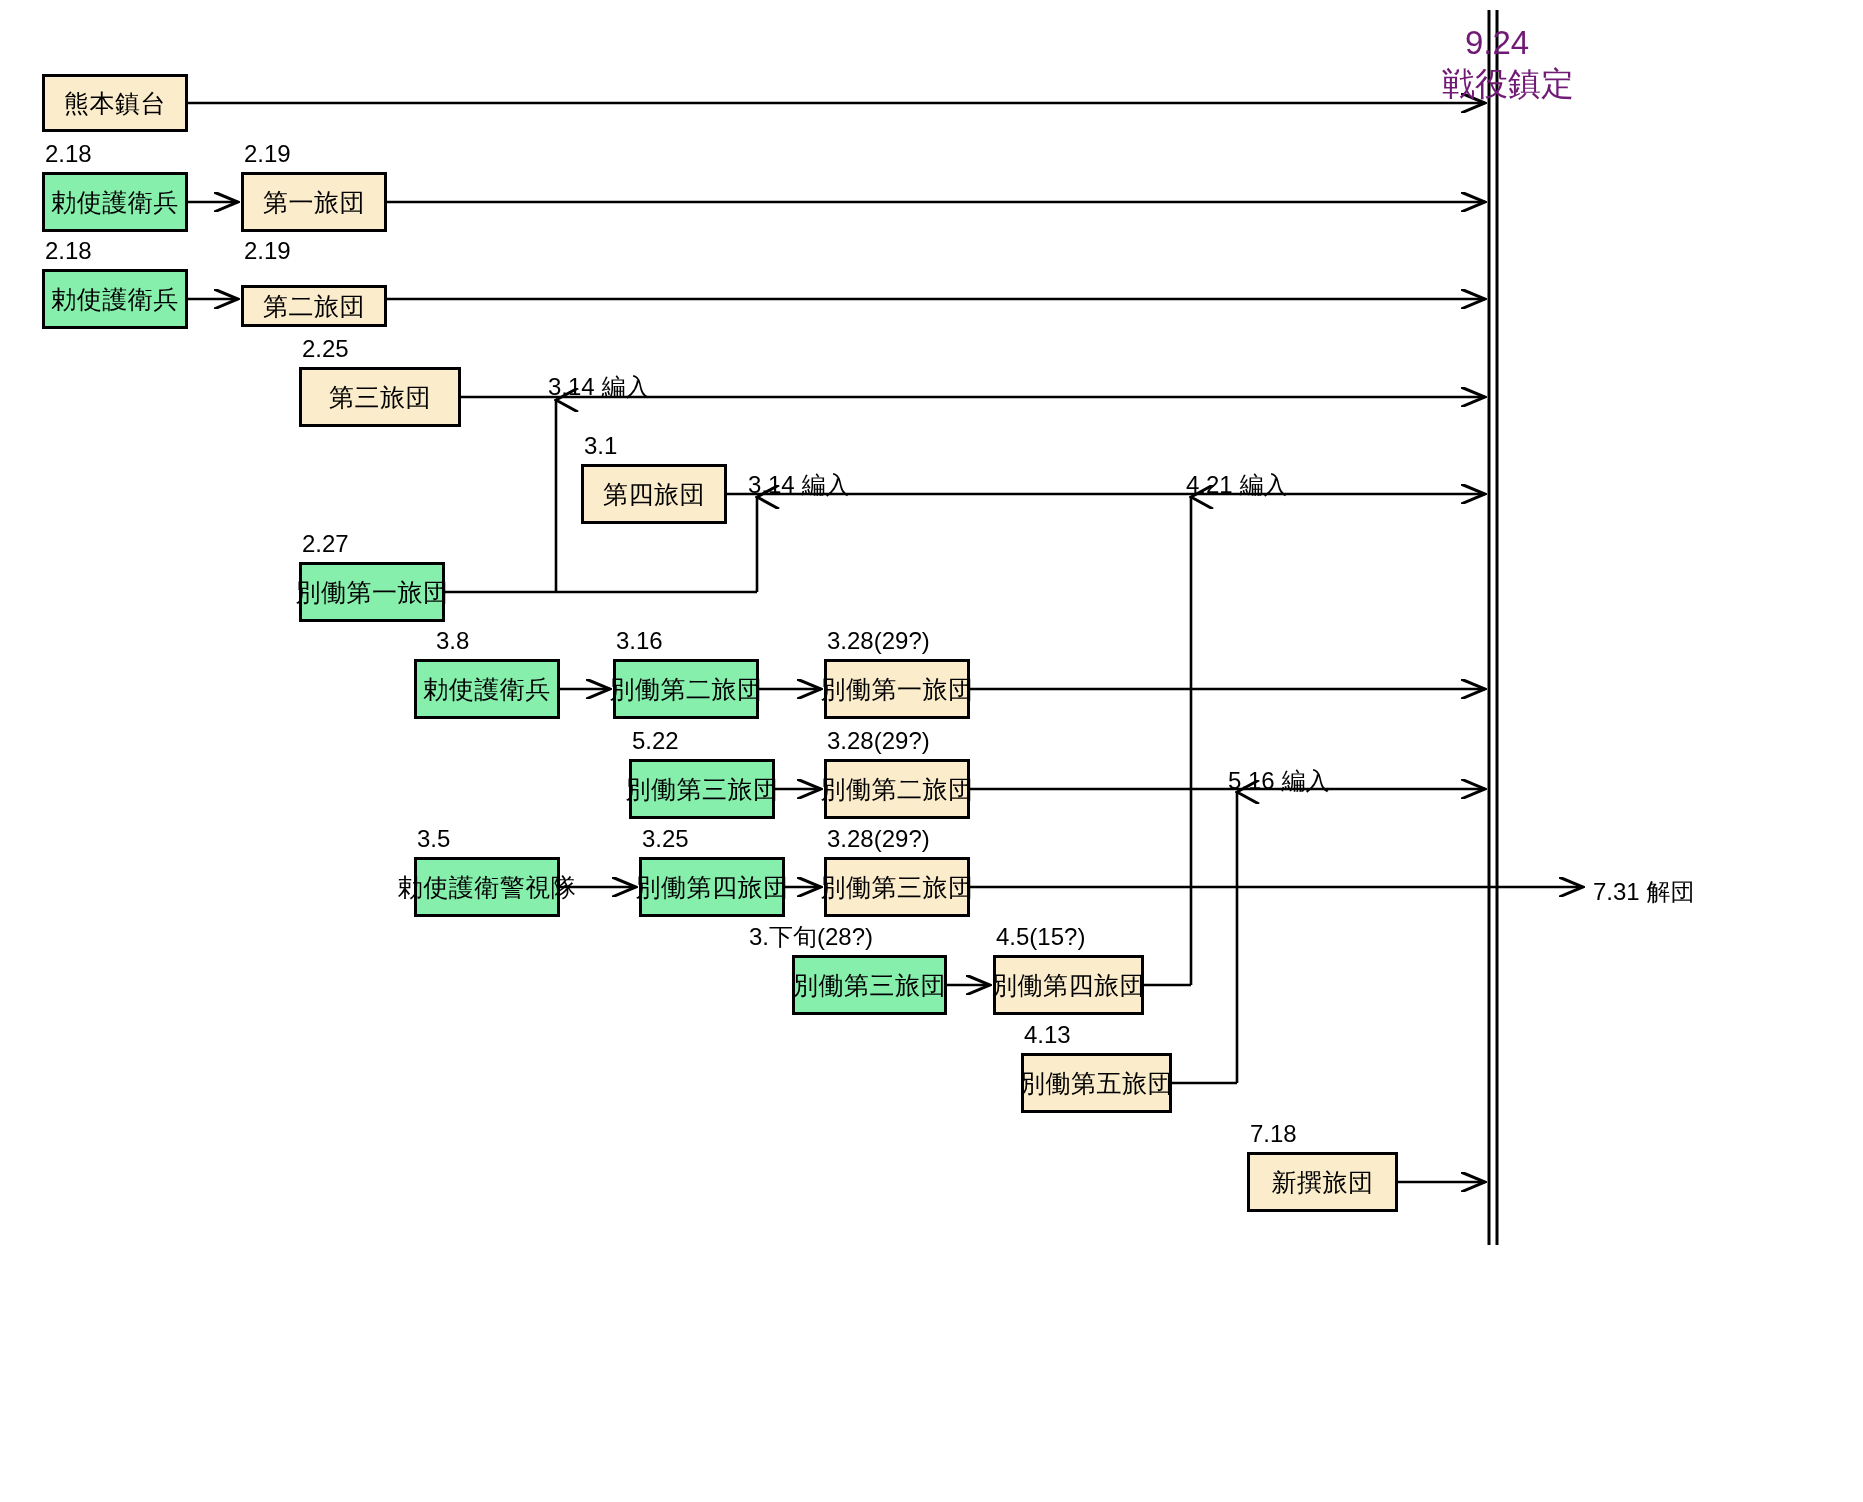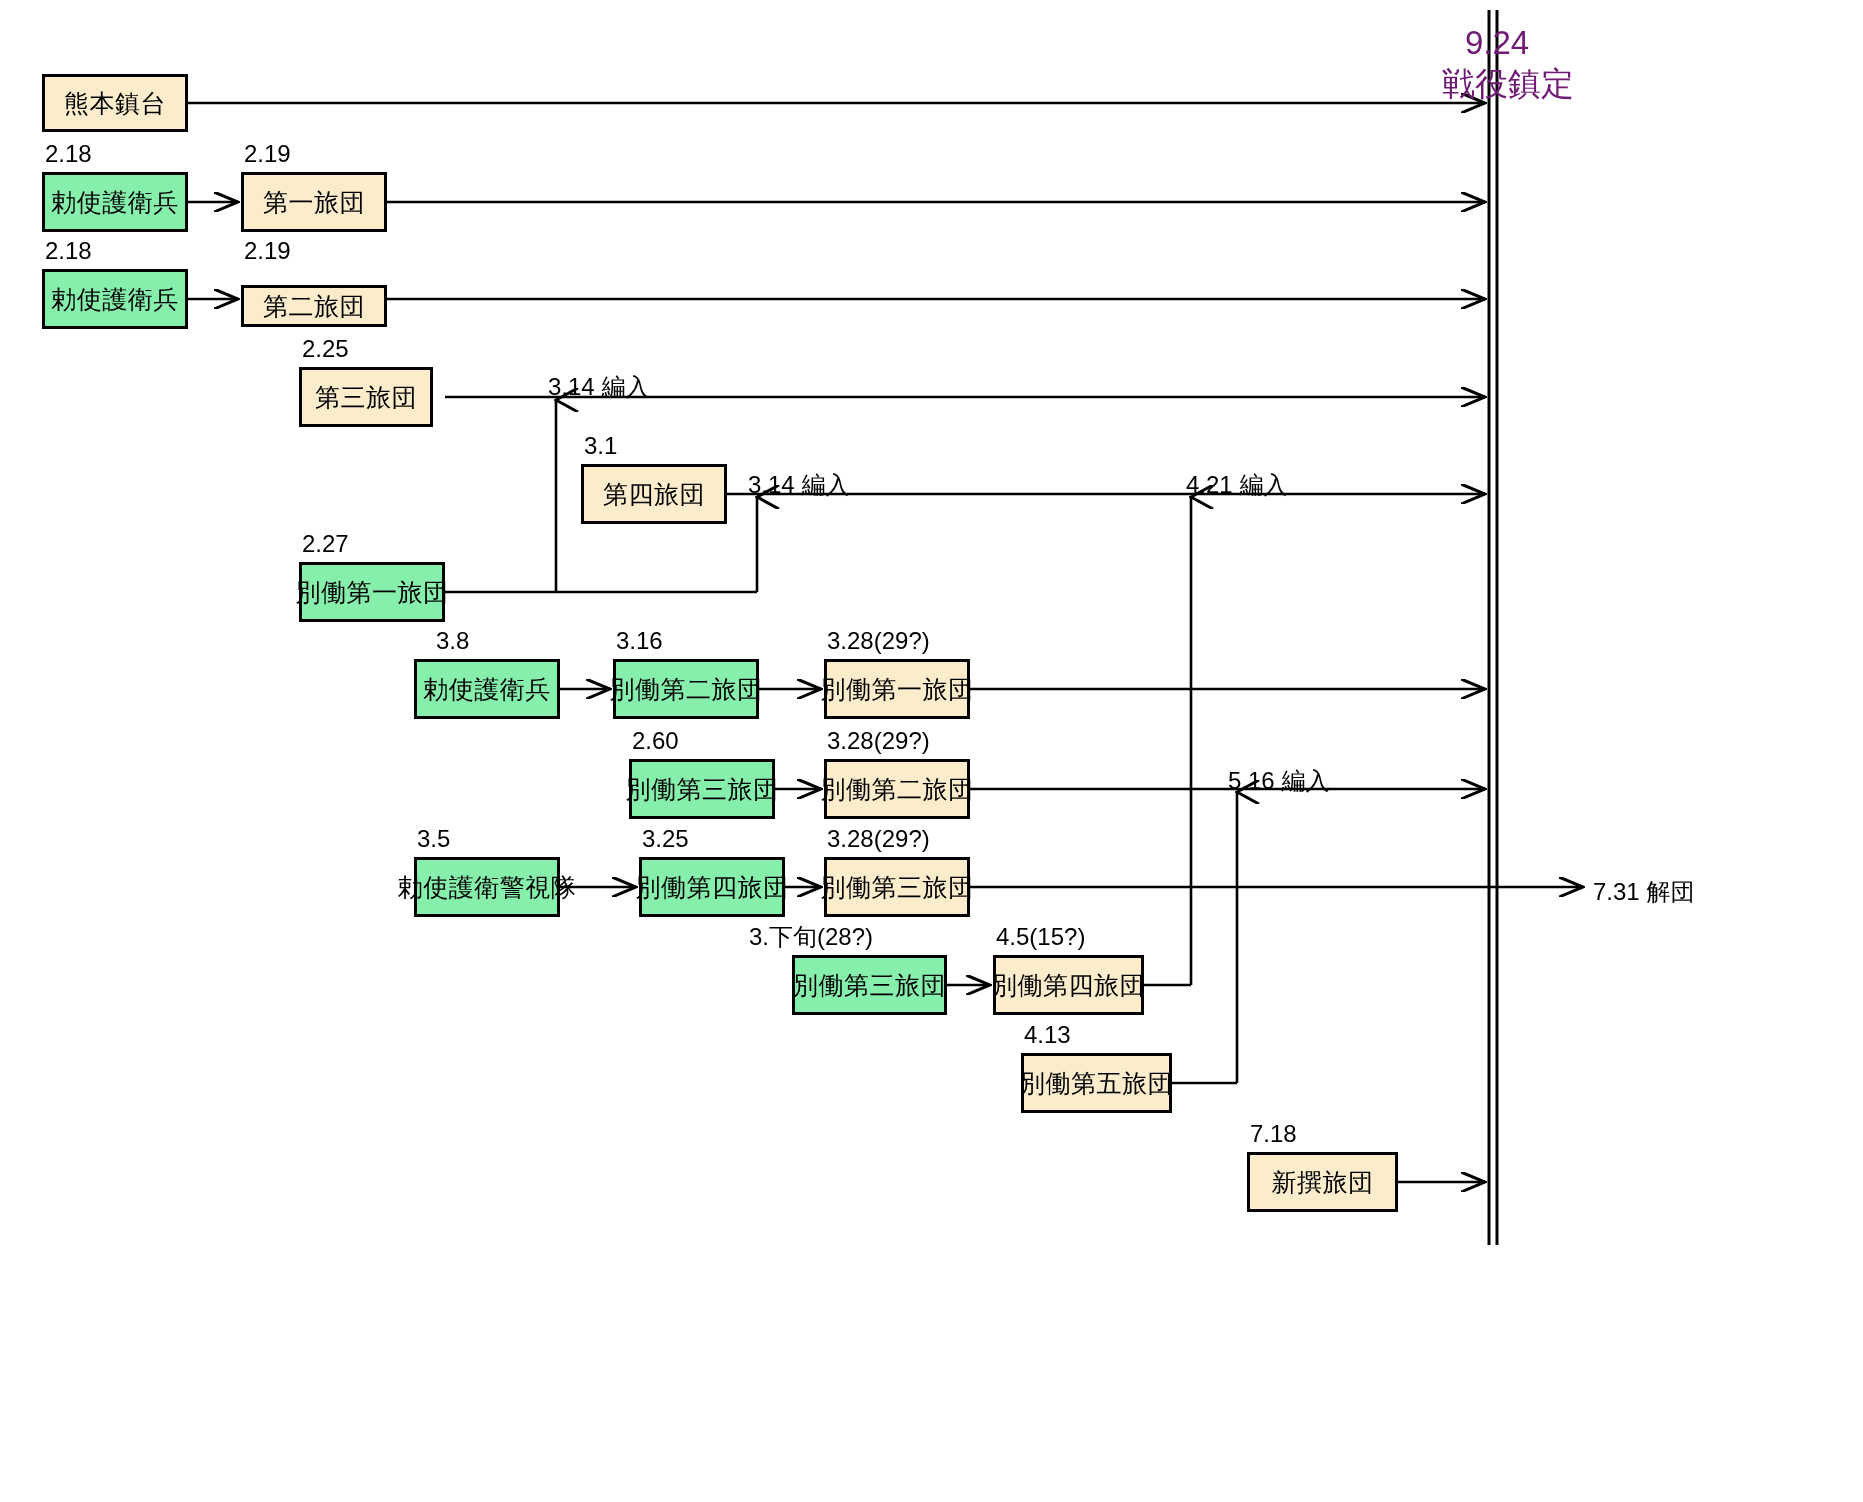--- a/index.html
+++ b/index.html
@@ -142,21 +142,21 @@
       </div>
       <div class="date-label" style="left: 45px; top: 238px;">2.18</div>
       <div class="node" style="left: 42px; top: 269px; width: 146px; height: 60px;">
         <span>勅使護衛兵</span>
       </div>
       <div class="date-label" style="left: 244px; top: 238px;">2.19</div>
       <div class="node highlight" style="left: 241px; top: 269px; width: 146px; height: 42px; margin-top: 16px;">
         <span>第二旅団</span>
       </div>
       <div class="date-label" style="left: 302px; top: 336px;">2.25</div>
-      <div class="node highlight" style="left: 299px; top: 367px; width: 134px; height: 60px;">
+      <div class="node highlight" style="left: 299px; top: 367px; width: 162px; height: 60px;">
         <span>第三旅団</span>
       </div>
       <div class="date-label" style="left: 584px; top: 433px;">3.1</div>
       <div class="node highlight" style="left: 581px; top: 464px; width: 146px; height: 60px;">
         <span>第四旅団</span>
       </div>
       <div class="date-label" style="left: 302px; top: 531px;">2.27</div>
       <div class="node" style="left: 299px; top: 562px; width: 146px; height: 60px;">
         <span>別働第一旅団</span>
       </div>
@@ -165,21 +165,21 @@
         <span>勅使護衛兵</span>
       </div>
       <div class="date-label" style="left: 616px; top: 628px;">3.16</div>
       <div class="node" style="left: 613px; top: 659px; width: 146px; height: 60px;">
         <span>別働第二旅団</span>
       </div>
       <div class="date-label" style="left: 827px; top: 628px;">3.28(29?)</div>
       <div class="node highlight" style="left: 824px; top: 659px; width: 146px; height: 60px;">
         <span>別働第一旅団</span>
       </div>
-      <div class="date-label" style="left: 632px; top: 728px;">2.60</div>
+      <div class="date-label" style="left: 632px; top: 728px;">5.22</div>
       <div class="node" style="left: 629px; top: 759px; width: 146px; height: 60px;">
         <span>別働第三旅団</span>
       </div>
       <div class="date-label" style="left: 827px; top: 728px;">3.28(29?)</div>
       <div class="node highlight" style="left: 824px; top: 759px; width: 146px; height: 60px;">
         <span>別働第二旅団</span>
       </div>
       <div class="date-label" style="left: 417px; top: 826px;">3.5</div>
       <div class="node" style="left: 414px; top: 857px; width: 146px; height: 60px;">
         <span>勅使護衛警視隊</span>

